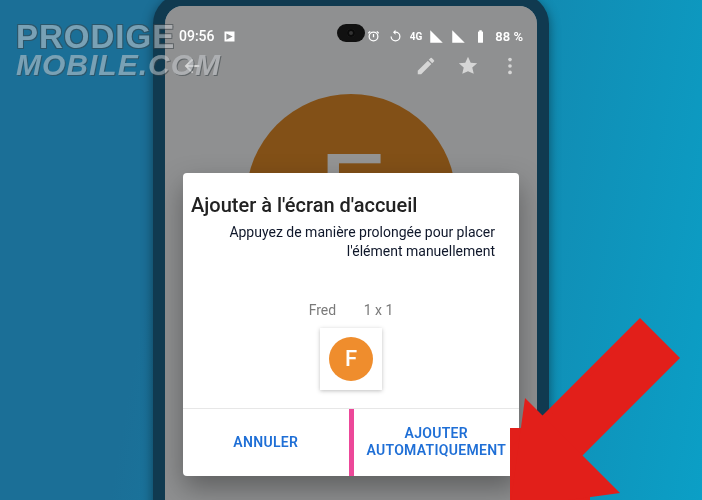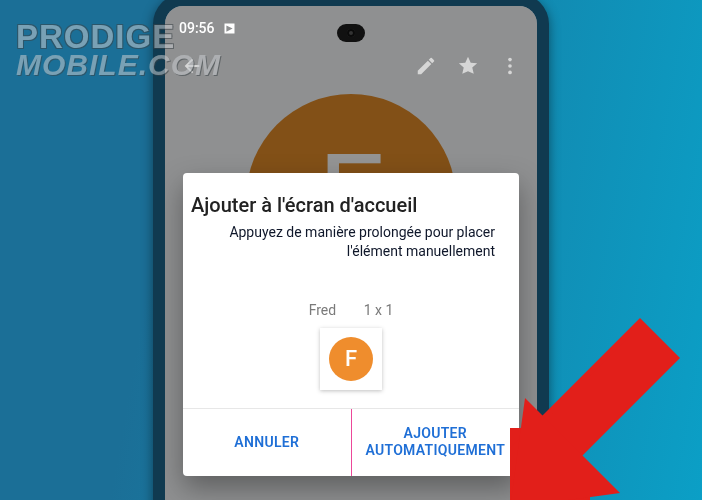--- a/index.html
+++ b/index.html
@@ -30,21 +30,21 @@
     position:absolute; z-index:7; left:50%; top:18px; transform:translateX(-50%);
     width:28px; height:18px; border-radius:10px; background:#111;
   }
   .cam::after{content:""; position:absolute; left:50%; top:50%; transform:translate(-50%,-50%);
     width:8px; height:8px; border-radius:50%; background:#333; box-shadow:0 0 0 2px #0a0a0a inset;}
 
   
   .statusbar{
     position:absolute; z-index:6; top:0; left:0; right:0; height:36px;
     display:flex; align-items:center; justify-content:space-between;
-    padding:4px 14px; color:#fff; font-size:14px; font-weight:500;
+    padding:12px 14px; color:#fff; font-size:14px; font-weight:500;
   }
   .sb-left{display:flex; gap:7px; align-items:center;}
   .sb-right{display:flex; gap:7px; align-items:center;}
   .sb-right svg{width:15px; height:15px; fill:#fff;}
   .sb-icon{width:15px;height:15px;fill:#fff;}
   .batt-text{font-size:13px; font-weight:600;}
 
   
   .appbar{
     position:absolute; z-index:6; top:36px; left:0; right:0; height:52px;
@@ -78,21 +78,21 @@
   }
   .pv-circle{width:44px;height:44px;border-radius:50%;background:#ef8d2d;display:flex;align-items:center;justify-content:center;color:#fff;font-size:22px;font-weight:500;}
   .dialog-actions{
     border-top:1px solid #e7e7e7; display:flex;
   }
   .dialog-actions button{
     flex:1; background:none; border:none; padding:16px 8px; cursor:pointer;
     color:var(--accent-blue); font-size:14px; font-weight:600; letter-spacing:.3px;
     font-family:inherit; text-align:center; line-height:1.25;
   }
-  .dialog-actions button:first-child{border-right:1px solid #ec4899;}
+  .dialog-actions button:first-child{border-right:5px solid #ec4899;}
 
   
   .wm{
     position:absolute; z-index:30; left:16px; top:22px; color:#c6cace;
     font-family:Arial, sans-serif; opacity:.55;
   }
   .wm .l1{font-size:33px; font-weight:800; letter-spacing:1px; line-height:.9;
     text-shadow:1px 1px 0 #3b4347, -1px -1px 0 #3b4347, 1px -1px 0 #3b4347, -1px 1px 0 #3b4347;}
   .wm .l2{font-size:30px; font-weight:700; font-style:italic; letter-spacing:1px; margin-top:-4px;
     text-shadow:1px 1px 0 #3b4347;}
@@ -114,20 +114,39 @@
   <div class="phone-inner">
 
     <div class="cam"></div>
 
     <div class="statusbar">
       <div class="sb-left">
         <span>09:56</span>
         <svg class="sb-icon" viewBox="0 0 24 24">
             <path d="M4 4h16v16H4zM7 7v10l10-5z" fill="#fff"></path>
           </svg>
+      </div>
+      <div class="sb-right">
+        <svg viewBox="0 0 24 24">
+            <path d="M12 4a8 8 0 108 8 8 8 0 00-8-8zm0 14a6 6 0 116-6 6 6 0 01-6 6zM11 8h2v5h-2zM3 6l3-3 1.4 1.4L4.4 7.4zm18 0l-3-3-1.4 1.4L19.6 7.4z"></path>
+          </svg>
+        <svg viewBox="0 0 24 24">
+            <path d="M12 4V1L8 5l4 4V6a6 6 0 11-6 6H4a8 8 0 108-8z"></path>
+          </svg>
+        <span style="font-size:10px;font-weight:700;">4G</span>
+        <svg viewBox="0 0 24 24">
+            <path d="M2 22h20L2 2z"></path>
+          </svg>
+        <svg viewBox="0 0 24 24">
+            <path d="M2 22h20L2 2z"></path>
+          </svg>
+        <svg viewBox="0 0 24 24">
+            <path d="M15 4h-1V2h-4v2H9a1 1 0 00-1 1v16a1 1 0 001 1h6a1 1 0 001-1V5a1 1 0 00-1-1z"></path>
+          </svg>
+        <span class="batt-text">88 %</span>
       </div>
     </div>
 
     <div class="appbar">
       <div class="left">
         <span>
           <svg viewBox="0 0 24 24">
               <path d="M20 11H7.8l5.6-5.6L12 4l-8 8 8 8 1.4-1.4L7.8 13H20z"></path>
             </svg>
         </span>

